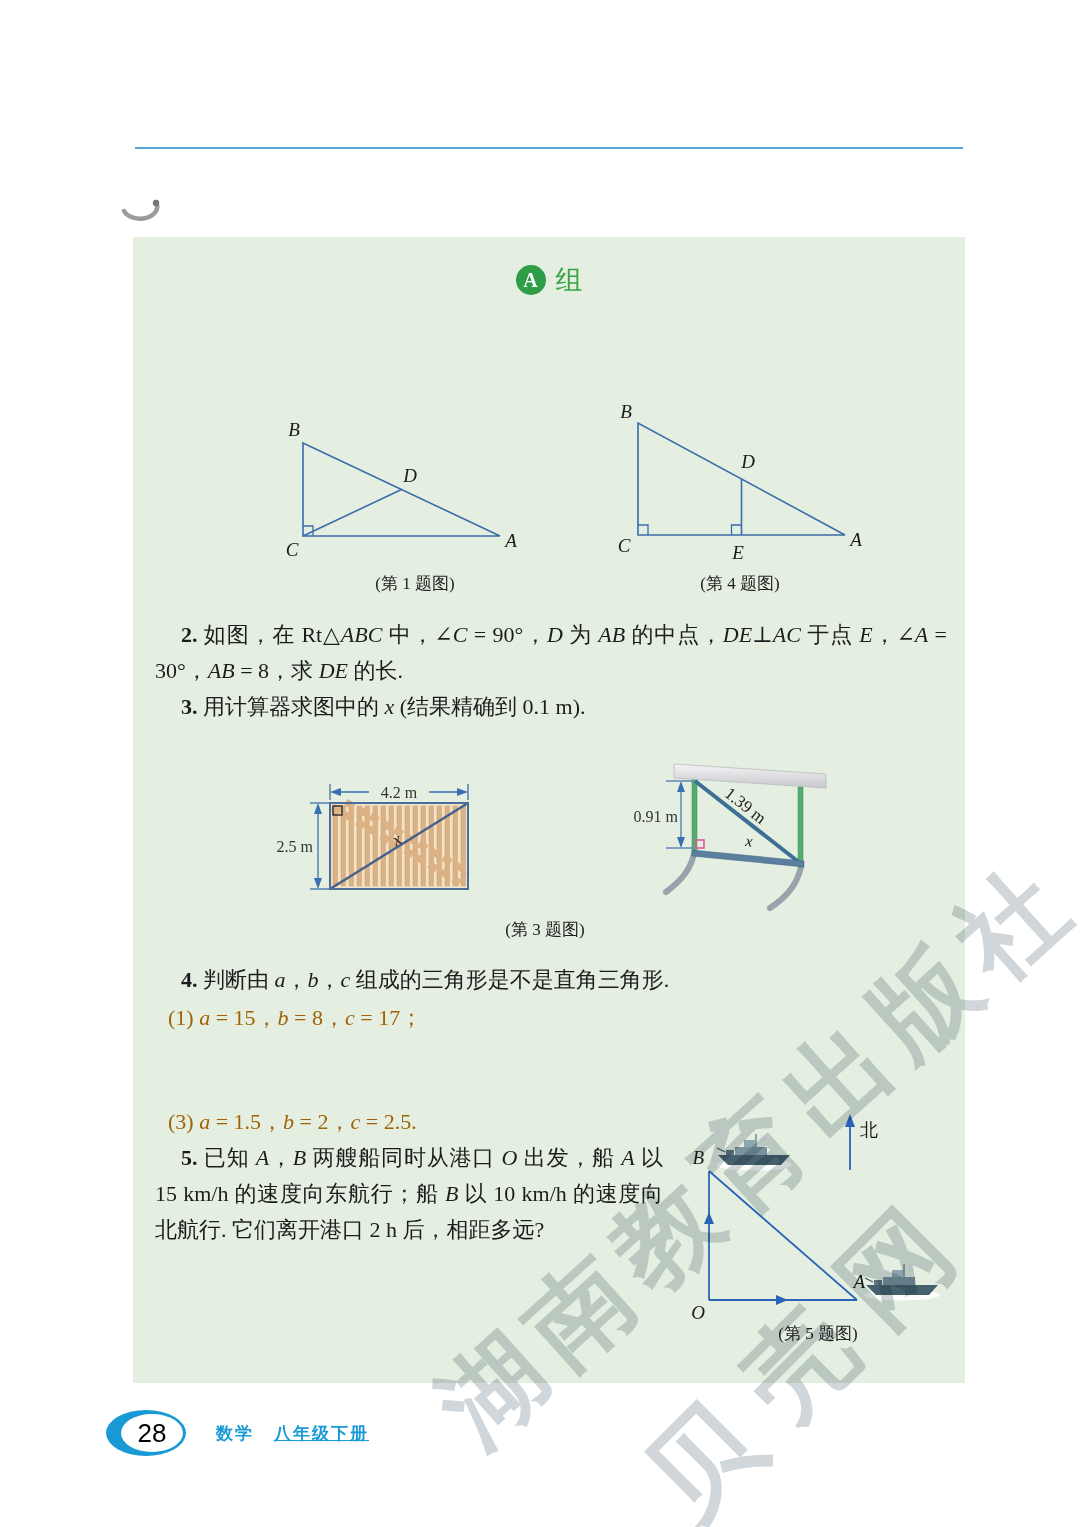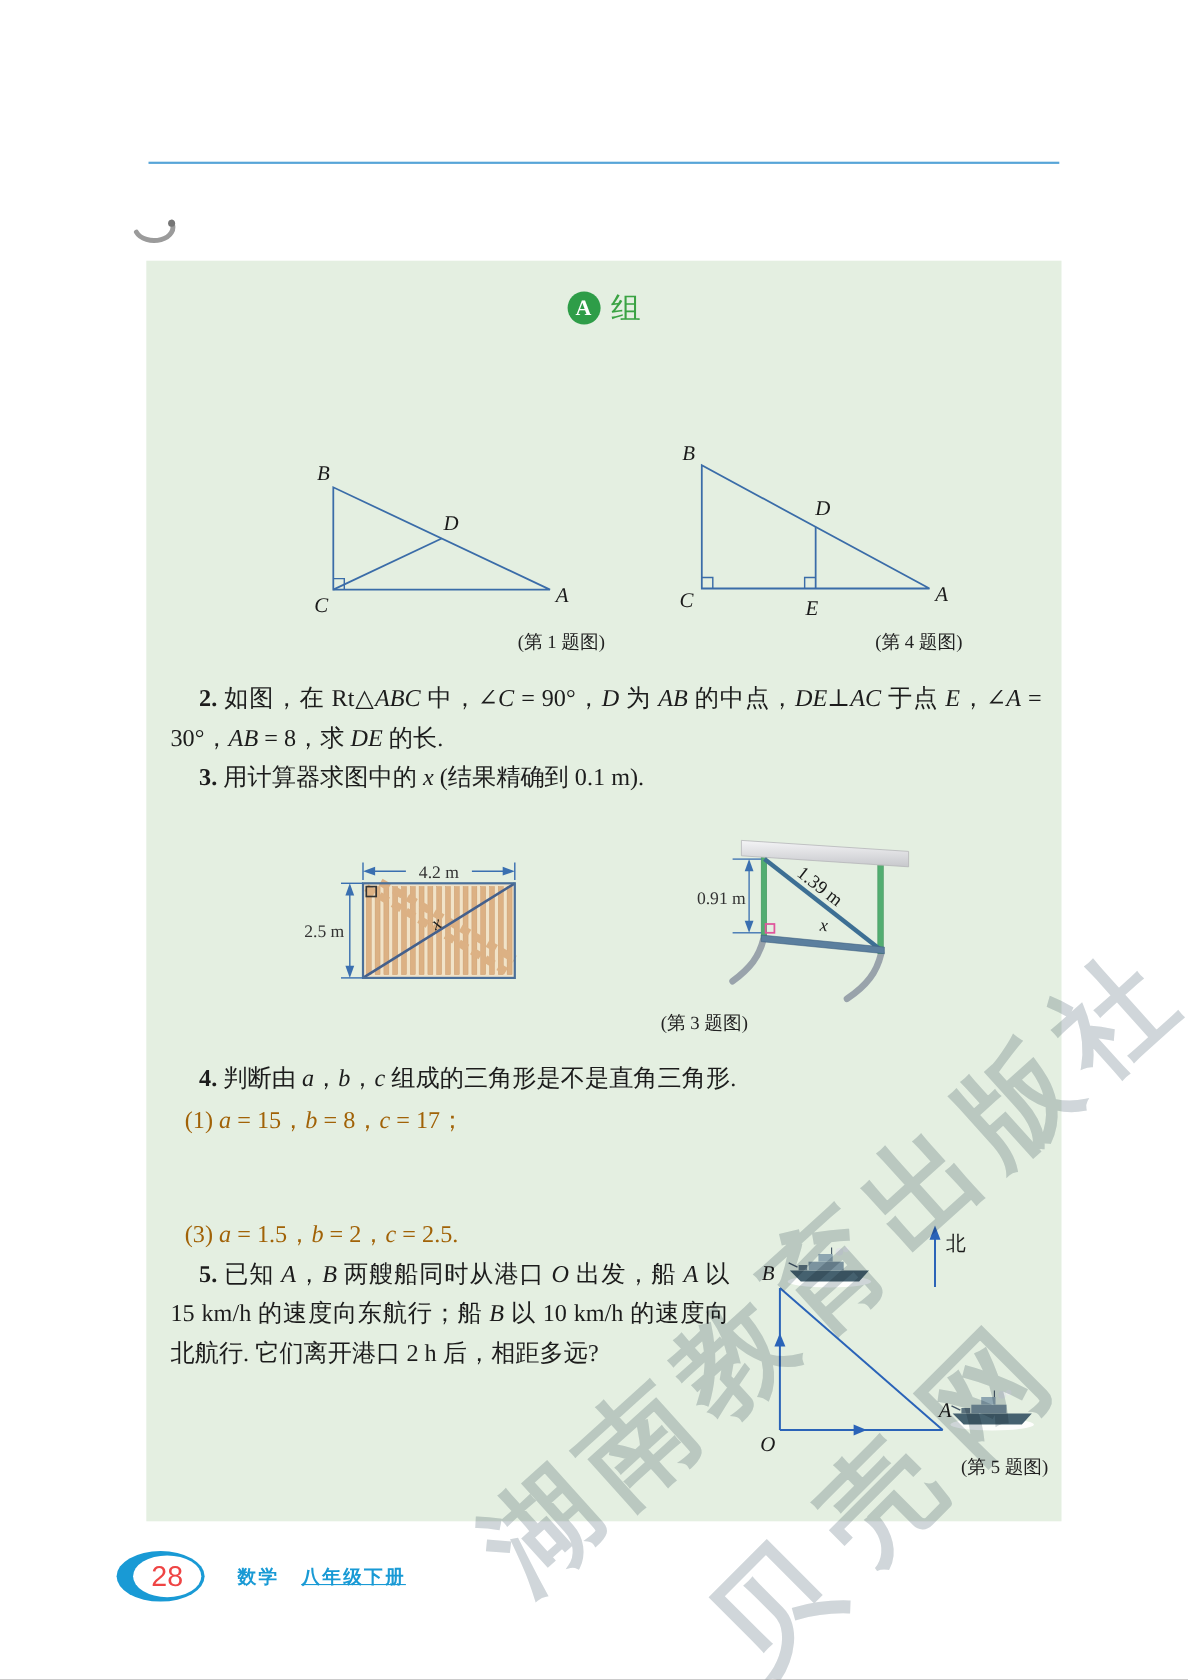--- a/index.html
+++ b/index.html
@@ -22,34 +22,34 @@
   .group-label{color:#3aa343;font-size:27px;}
   .para{position:absolute;font-size:22px;line-height:36px;text-align:justify;color:#1c1c1c;}
   .indent{text-indent:26px;}
   .para i, .item i{font-style:italic;}
   .para b{font-weight:bold;}
   .item{position:absolute;font-size:22px;line-height:36px;color:#a16207;font-family:Liberation Serif, serif;}
   .frac-row{display:flex;align-items:center;}
   .frac{display:inline-block;text-align:center;vertical-align:middle;margin:0 7px;}
   .frac .num{display:block;padding:0 6px 1px;border-bottom:1.6px solid #222;font-size:20px;line-height:25px;}
   .frac .den{display:block;font-size:20px;line-height:25px;padding-top:1px;}
-  .caption{position:absolute;width:270px;text-align:right;font-size:17px;color:#222;}
+  .caption{position:absolute;width:270px;text-align:center;font-size:17px;color:#222;}
   svg{position:absolute;overflow:visible;}
   svg text{font-family:"Liberation Serif","DejaVu Serif",serif;fill:#1a1a1a;}
   svg text.lbl{font-style:italic;font-size:19px;}
   svg text.dim{font-size:16px;fill:#333;}
   .wm{position:absolute;font-family:"Liberation Sans","DejaVu Sans",sans-serif;font-weight:bold;
         color:#d0d6da;mix-blend-mode:multiply;pointer-events:none;white-space:nowrap;z-index:6;}
   .wm1{left:352px;top:1085px;font-size:102px;letter-spacing:14px;transform:rotate(-42deg);}
   .wm2{left:606px;top:1283px;font-size:106px;letter-spacing:30px;transform:rotate(-45deg);}
   .page-badge{position:absolute;left:106px;top:1410px;width:80px;height:46px;}
   .page-badge .ring{position:absolute;left:0;top:0;width:80px;height:46px;border-radius:50%;background:#199ad5;}
   .page-badge .inner{position:absolute;left:15px;top:4px;width:62px;height:38px;border-radius:50%;background:#fff;}
   .page-badge .num{position:absolute;left:15px;top:4px;width:62px;height:38px;line-height:38px;text-align:center;
-        font-family:"Liberation Sans","DejaVu Sans",sans-serif;font-size:26px;color:#ef4444;}
+        font-family:"Liberation Sans","DejaVu Sans",sans-serif;font-size:26px;color:#000000;}
   .footer-text{position:absolute;left:216px;top:1422px;font-family:"Liberation Sans","DejaVu Sans",sans-serif;
         font-weight:bold;font-size:17px;color:#199ad5;letter-spacing:2px;}
   .footer-text .vol{margin-left:20px;text-decoration:underline;}
 </style>
 </head>
 <body>
 
 <div class="page">
 
   <div class="top-rule"></div>

